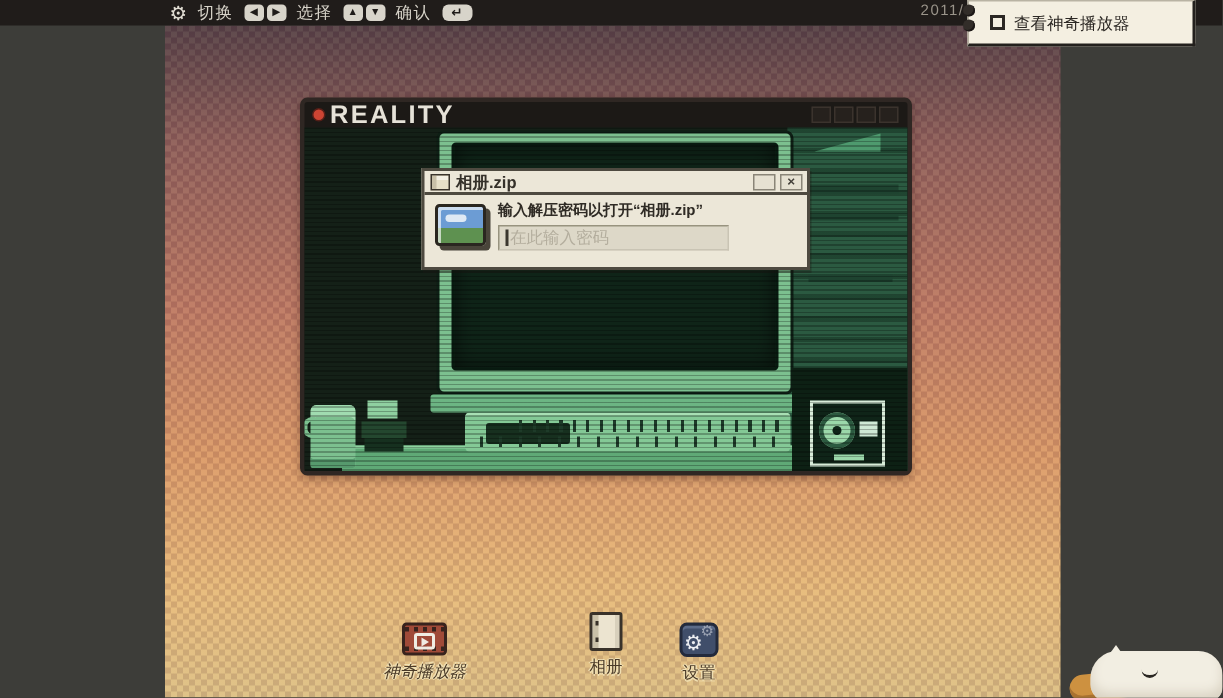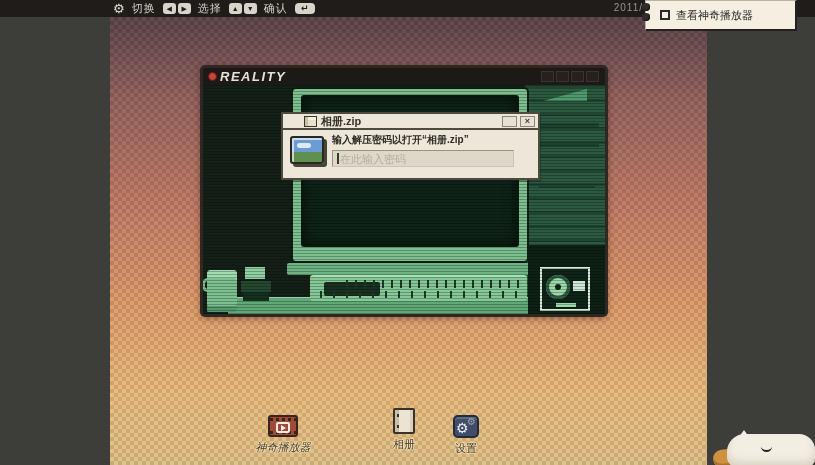--- a/index.html
+++ b/index.html
@@ -38,21 +38,21 @@
     box-shadow:inset -1px -1px 0 #1c1816; }
   .pin1 { top:2px; } .pin2 { top:12px; }
   .checkbox { width:10px; height:10px; border:2px solid #2c2824; background:#f4efe1; margin-right:6px; flex:none; }
   .popup-label { font-size:11px; color:#2c2824; white-space:nowrap; }
 
   
   .rwin { position:absolute; left:200px; top:65px; width:408px; height:252px; border:3px solid #2f2723;
     border-radius:5px; background:#1c1916; box-shadow:0 2px 6px rgba(40,15,10,.35); z-index:10; }
   .rwin-title { position:relative; height:17px; display:flex; align-items:center; padding-left:5px; }
   .rdot { width:9px; height:9px; border-radius:50%; background:#cc4433; border:1.5px solid #551f18; margin-right:3px; flex:none; }
-  .rwin-title-text { color:#e6e2d8; font-size:13px; font-weight:bold; letter-spacing:1.5px;font-style:italic; }
+  .rwin-title-text { color:#e6e2d8; font-size:17px; font-weight:bold; letter-spacing:1.5px; }
   .rwin-ctrls { position:absolute; right:6px; top:3px; display:flex; gap:2px; }
   .ghostbtn { width:13px; height:11px; border:1px solid #3b332d; background:#26211d; }
 
   
   .scene { position:absolute; left:0; top:17px; width:402px; height:229px; background:#142017; overflow:hidden; }
   .scene * { position:absolute; }
   .wall-right { left:322px; top:0; width:80px; height:229px; background:#2b5a41;
     background-image:repeating-linear-gradient(180deg, rgba(10,30,18,.35) 0 3px, transparent 3px 14px); }
   .wall-tri { left:18px; top:4px; width:0; height:0; border-left:44px solid transparent; border-bottom:12px solid #4e9a6e; }
   .wall-band { background:#1e4330; }
@@ -79,34 +79,34 @@
     box-shadow:inset 0 0 0 3px #2c5a40; }
   .cd-hole { left:13px; top:15px; width:6px; height:6px; border-radius:50%; background:#0f2418; }
   .cd-chip { left:31px; top:12px; width:12px; height:10px; background:#cfe8d5; }
   .cd-text { left:14px; top:34px; width:20px; height:4px; background:#9bd8aa; }
   .scanlines { left:0; top:0; width:402px; height:229px; pointer-events:none;
     background:repeating-linear-gradient(180deg, rgba(0,0,0,.26) 0 1px, rgba(0,0,0,0) 1px 3px); }
 
   
   .dialog { position:absolute; left:281px; top:112px; width:259px; height:68px; background:#ece7d8;
     border:2px solid #4e4a40; z-index:40; box-shadow:1px 2px 0 rgba(30,25,20,.35); }
-  .dlg-title { position:relative; height:16px; border-bottom:2px solid #4e4a40; display:flex; align-items:center; padding-left:21px; }
+  .dlg-title { position:relative; height:16px; border-bottom:2px solid #4e4a40; display:flex; align-items:center; padding-left:4px; }
   .dlg-icon { width:13px; height:11px; background:#e8e0c8; border:1px solid #3a342c; margin-right:4px; flex:none;
     box-shadow:inset 3px 0 0 #c9c0a8, inset 0 3px 0 rgba(255,255,255,.5); }
   .dlg-title-text { font-size:11px; font-weight:bold; color:#35312a; }
   .dlg-btns { position:absolute; right:3px; top:2px; display:flex; gap:3px; }
   .dlg-btn { width:15px; height:11px; background:#e6e1d2; border:1px solid #8a8578; font-size:9px; line-height:9px;
     color:#44403a; display:flex; align-items:center; justify-content:center; font-weight:bold; }
   .dlg-body { position:relative; height:48px; }
   .photo-icon { position:absolute; left:7px; top:6px; width:34px; height:28px; border:2px solid #2a2620; border-radius:3px;
     background:linear-gradient(180deg,#6c9cd4 0 58%, #5e9150 58% 100%);
     box-shadow:3px 3px 0 #49443a, inset 2px 2px 0 rgba(255,255,255,.65); }
   .cloud { position:absolute; left:5px; top:5px; width:14px; height:5px; border-radius:4px; background:#dfe9f4; }
   .dlg-msg { position:absolute; left:49px; top:3px; font-size:10px; font-weight:bold; color:#2f2b25; white-space:nowrap; }
-  .dlg-input-wrap { position:absolute; left:49px; top:20px; width:182px; height:17px; background:#ddd8c8;
+  .dlg-input-wrap { position:absolute; left:49px; top:20px; width:154px; height:17px; background:#ddd8c8;
     border:1px solid; border-color:#98937f #c9c4b4 #c9c4b4 #98937f; }
   .caret { position:absolute; left:4px; top:2px; width:2px; height:11px; background:#3a362e; }
   .dlg-input { position:absolute; left:7px; top:0; width:184px; height:15px; border:none; background:transparent;
     font-size:11px; color:#55503f; font-family:"Liberation Sans","DejaVu Sans",sans-serif; outline:none; }
   .dlg-input::placeholder { color:#b4ae9e; opacity:1; }
 
   
   .dicon { position:absolute; width:64px; text-align:center; }
   .dicon .art { position:relative; margin:0 auto; }
   .dicon .lbl { margin-top:3px; font-size:11px; color:#4a3a28; white-space:nowrap;

